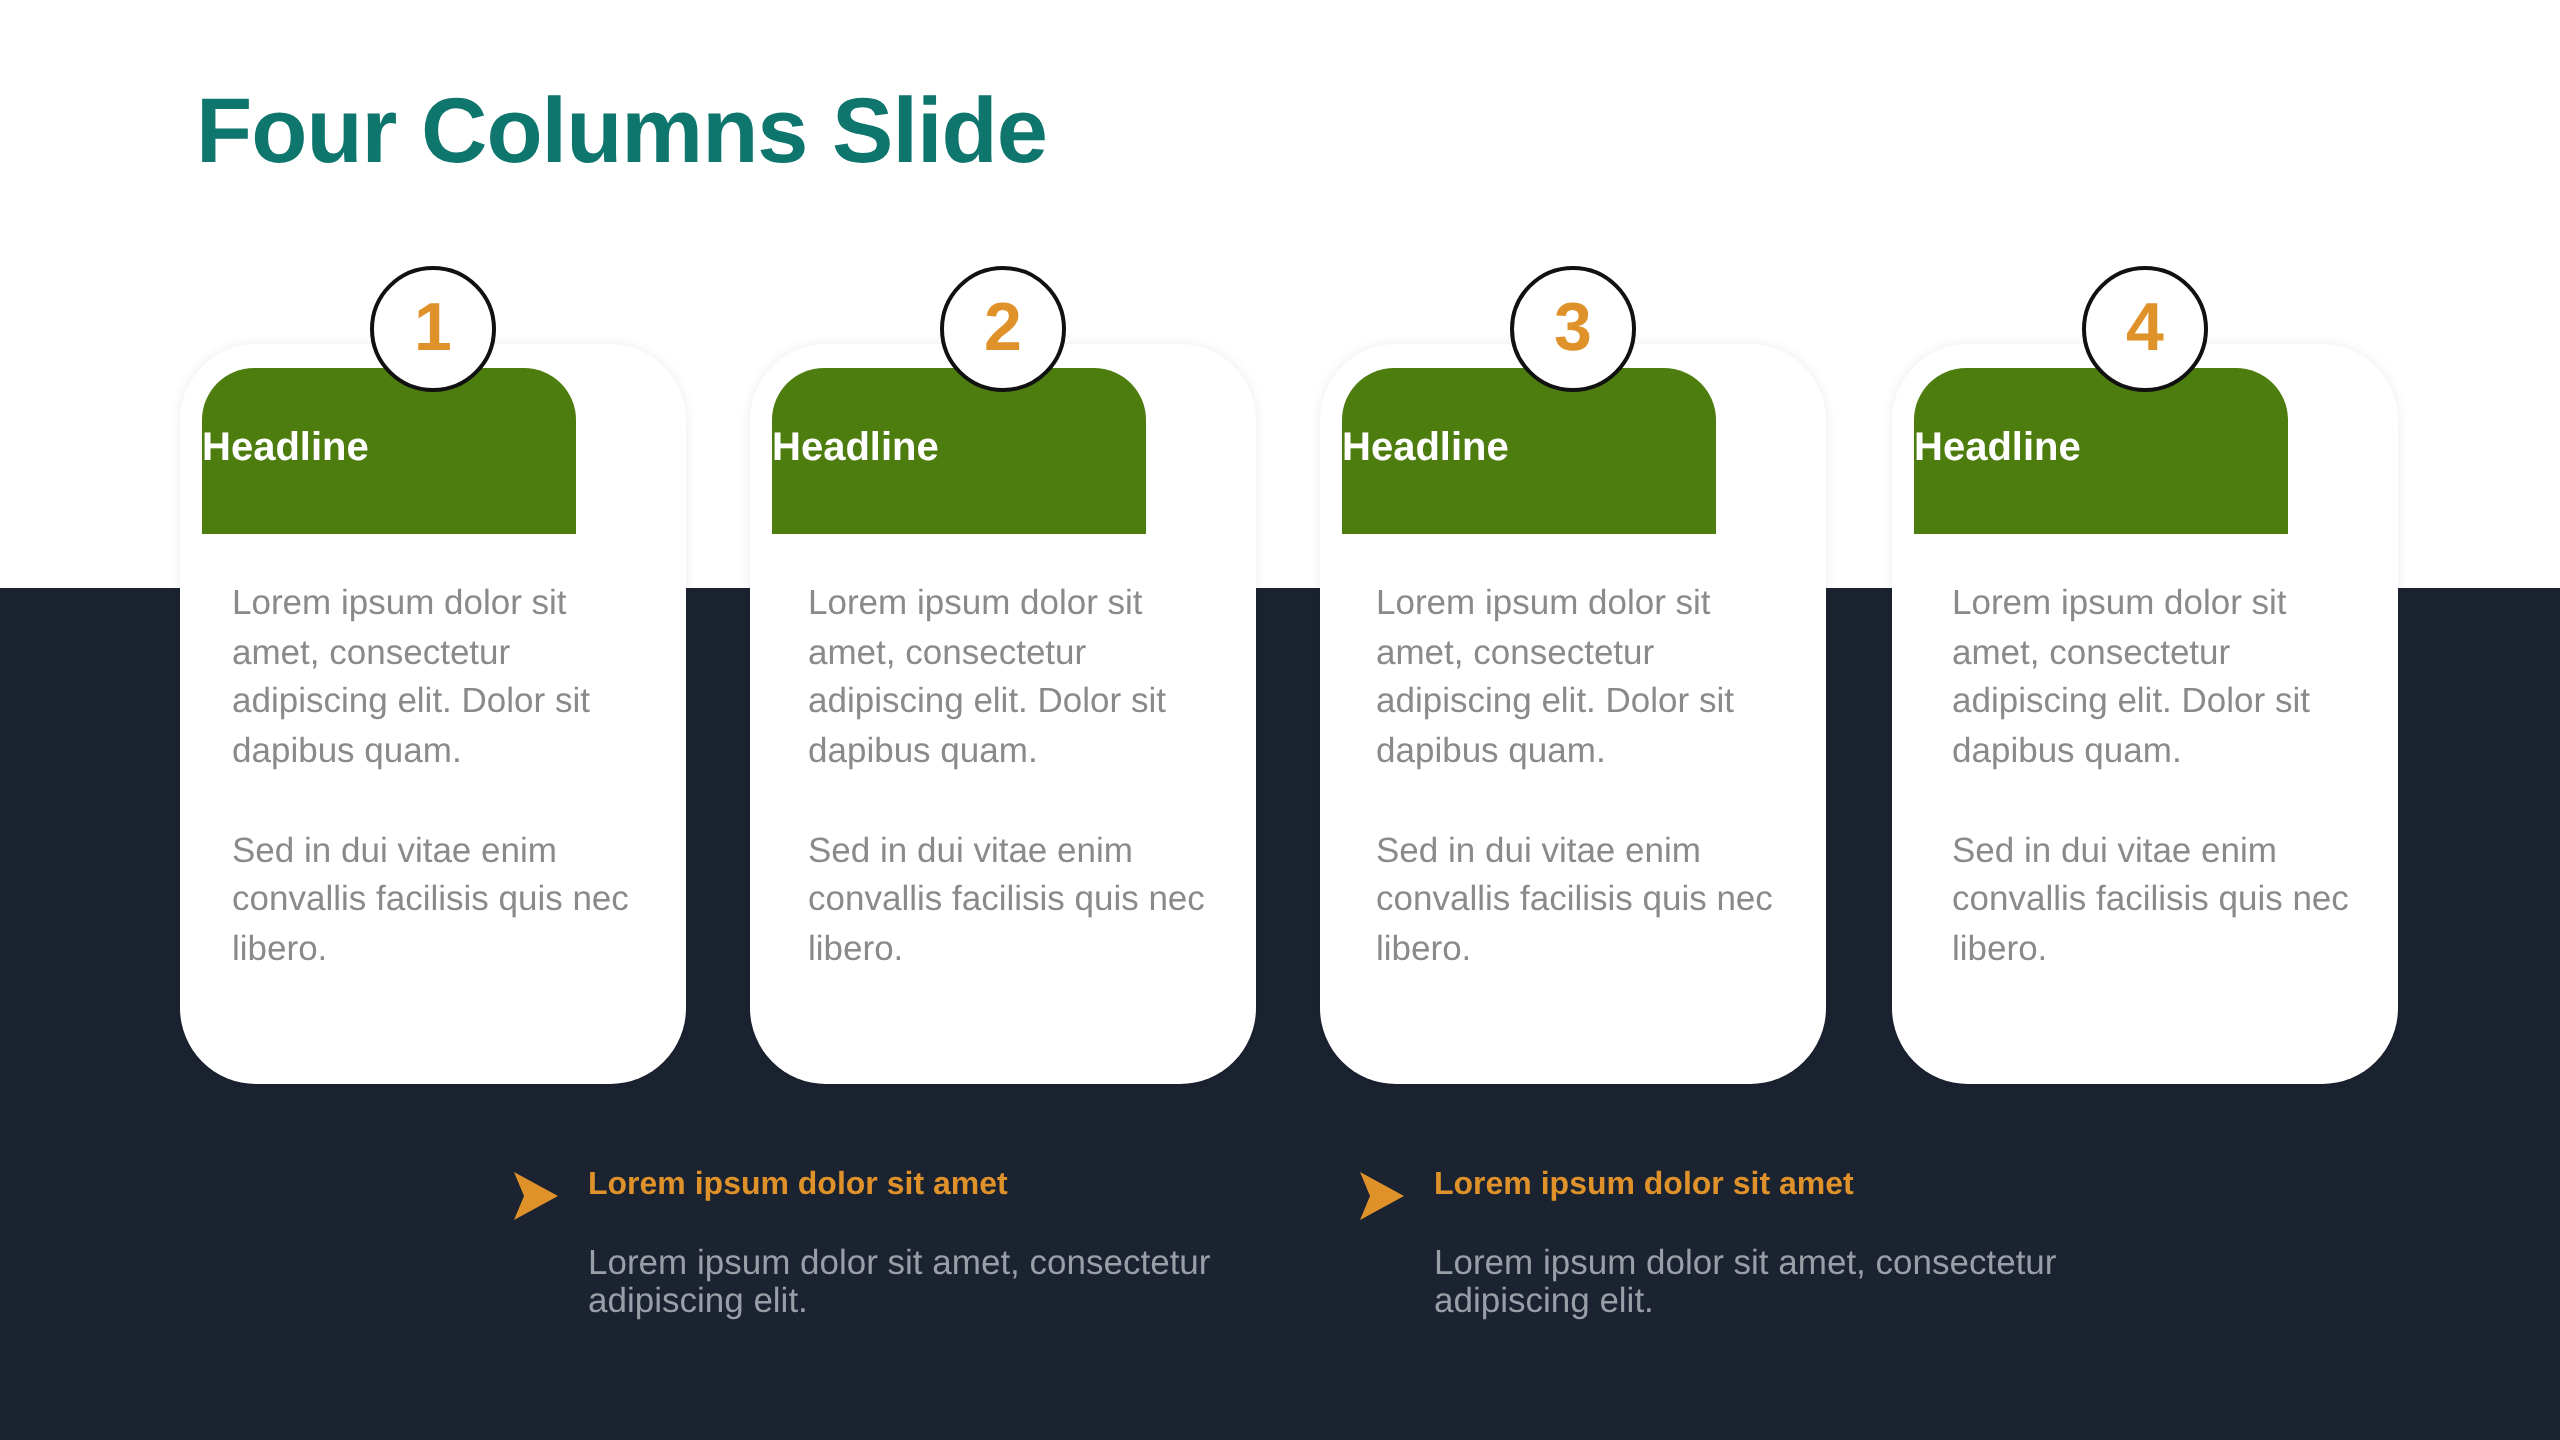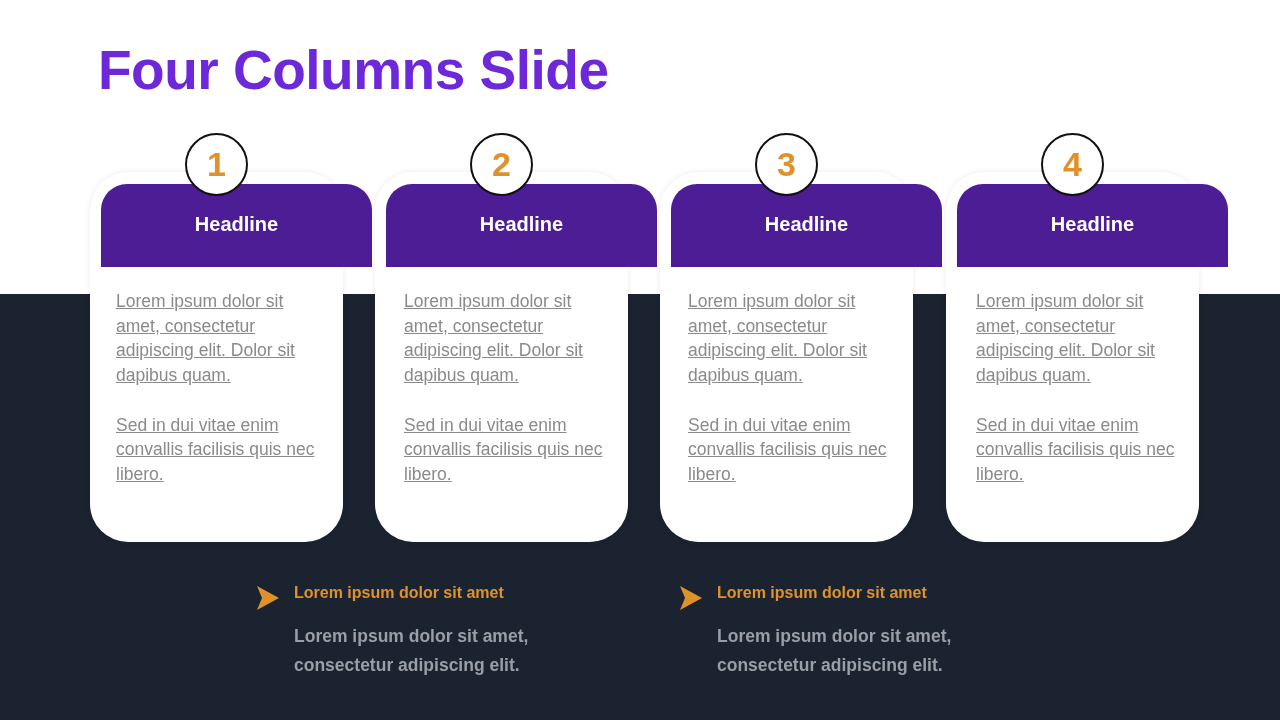--- a/index.html
+++ b/index.html
@@ -8,64 +8,64 @@
     position: relative;
     background: #ffffff;
     font-family: "Liberation Sans", "DejaVu Sans", sans-serif;
   }
   .bottom-band {
     position: absolute; left: 0; top: 294px; width: 1280px; height: 426px;
     background: #1b2230;
   }
   .title {
     position: absolute; left: 98px; top: 38px;
-    font-size: 55px; font-weight: bold; color: #6d28d9;
+    font-size: 46px; font-weight: bold; color: #0f766e;
     letter-spacing: -0.5px;
   }
   .card {
     position: absolute; top: 172px; width: 253px; height: 370px;
     background: #ffffff; border-radius: 38px;
     box-shadow: 0 0 6px rgba(0,0,0,0.08);
   }
   .card-header {
-    position: absolute; left: 11px; top: 12px; width: 271px; height: 83px;
-    background: #4c1d95; border-radius: 26px 26px 0 0;
-    display: flex; align-items: center; justify-content: center;
+    position: absolute; left: 11px; top: 12px; width: 187px; height: 83px;
+    background: #4d7c0f; border-radius: 26px 26px 0 0;
+    display: flex; align-items: center; 
     padding-top: 0;
   }
   .card-header span {
     color: #ffffff; font-size: 20px; font-weight: bold;
     margin-top: -2px;
   }
   .num-circle {
     position: absolute; left: 95px; top: -39px;
     width: 63px; height: 63px; border-radius: 50%;
     background: #ffffff; border: 2.5px solid #111111;
     display: flex; align-items: center; justify-content: center;
     color: #e0922a; font-size: 34px; font-weight: bold;
     z-index: 2;
   }
   .card-body {
     position: absolute; left: 26px; top: 117px; width: 210px;
-    color: #8a8a8a; font-size: 17.5px; line-height: 24.7px; text-decoration: underline;
+    color: #8a8a8a; font-size: 17.5px; line-height: 24.7px;
   }
   .card-body p + p { margin-top: 24.7px; }
   .callout {
     position: absolute; top: 584px;
   }
   .callout .arrow {
     position: absolute; left: 0; top: 2px; width: 22px; height: 24px;
   }
   .callout .c-title {
     position: absolute; left: 37px; top: 0;
     color: #e0922a; font-size: 16px; font-weight: bold; white-space: nowrap;
   }
   .callout .c-body {
     position: absolute; left: 37px; top: 38px; width: 320px;
-    color: #9a9ea6; font-size: 17.5px; line-height: 29px; font-weight: bold;
+    color: #9a9ea6; font-size: 17.5px; line-height: 19px;
   }
 </style>
 </head>
 <body>
 
 <div class="bottom-band"></div>
 
 <h1 class="title">Four Columns Slide</h1>
 
 <div class="card" style="left:90px;">

